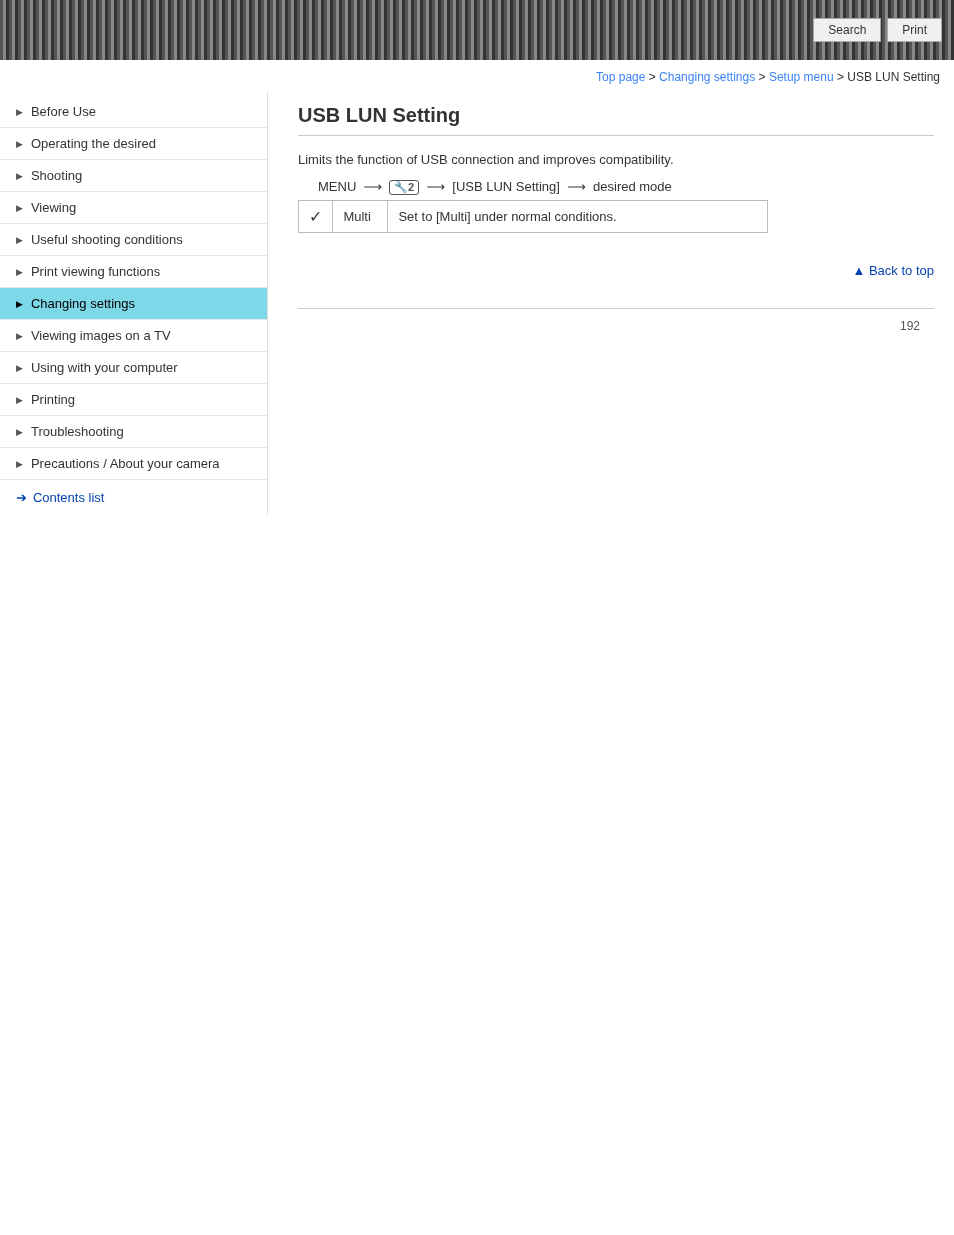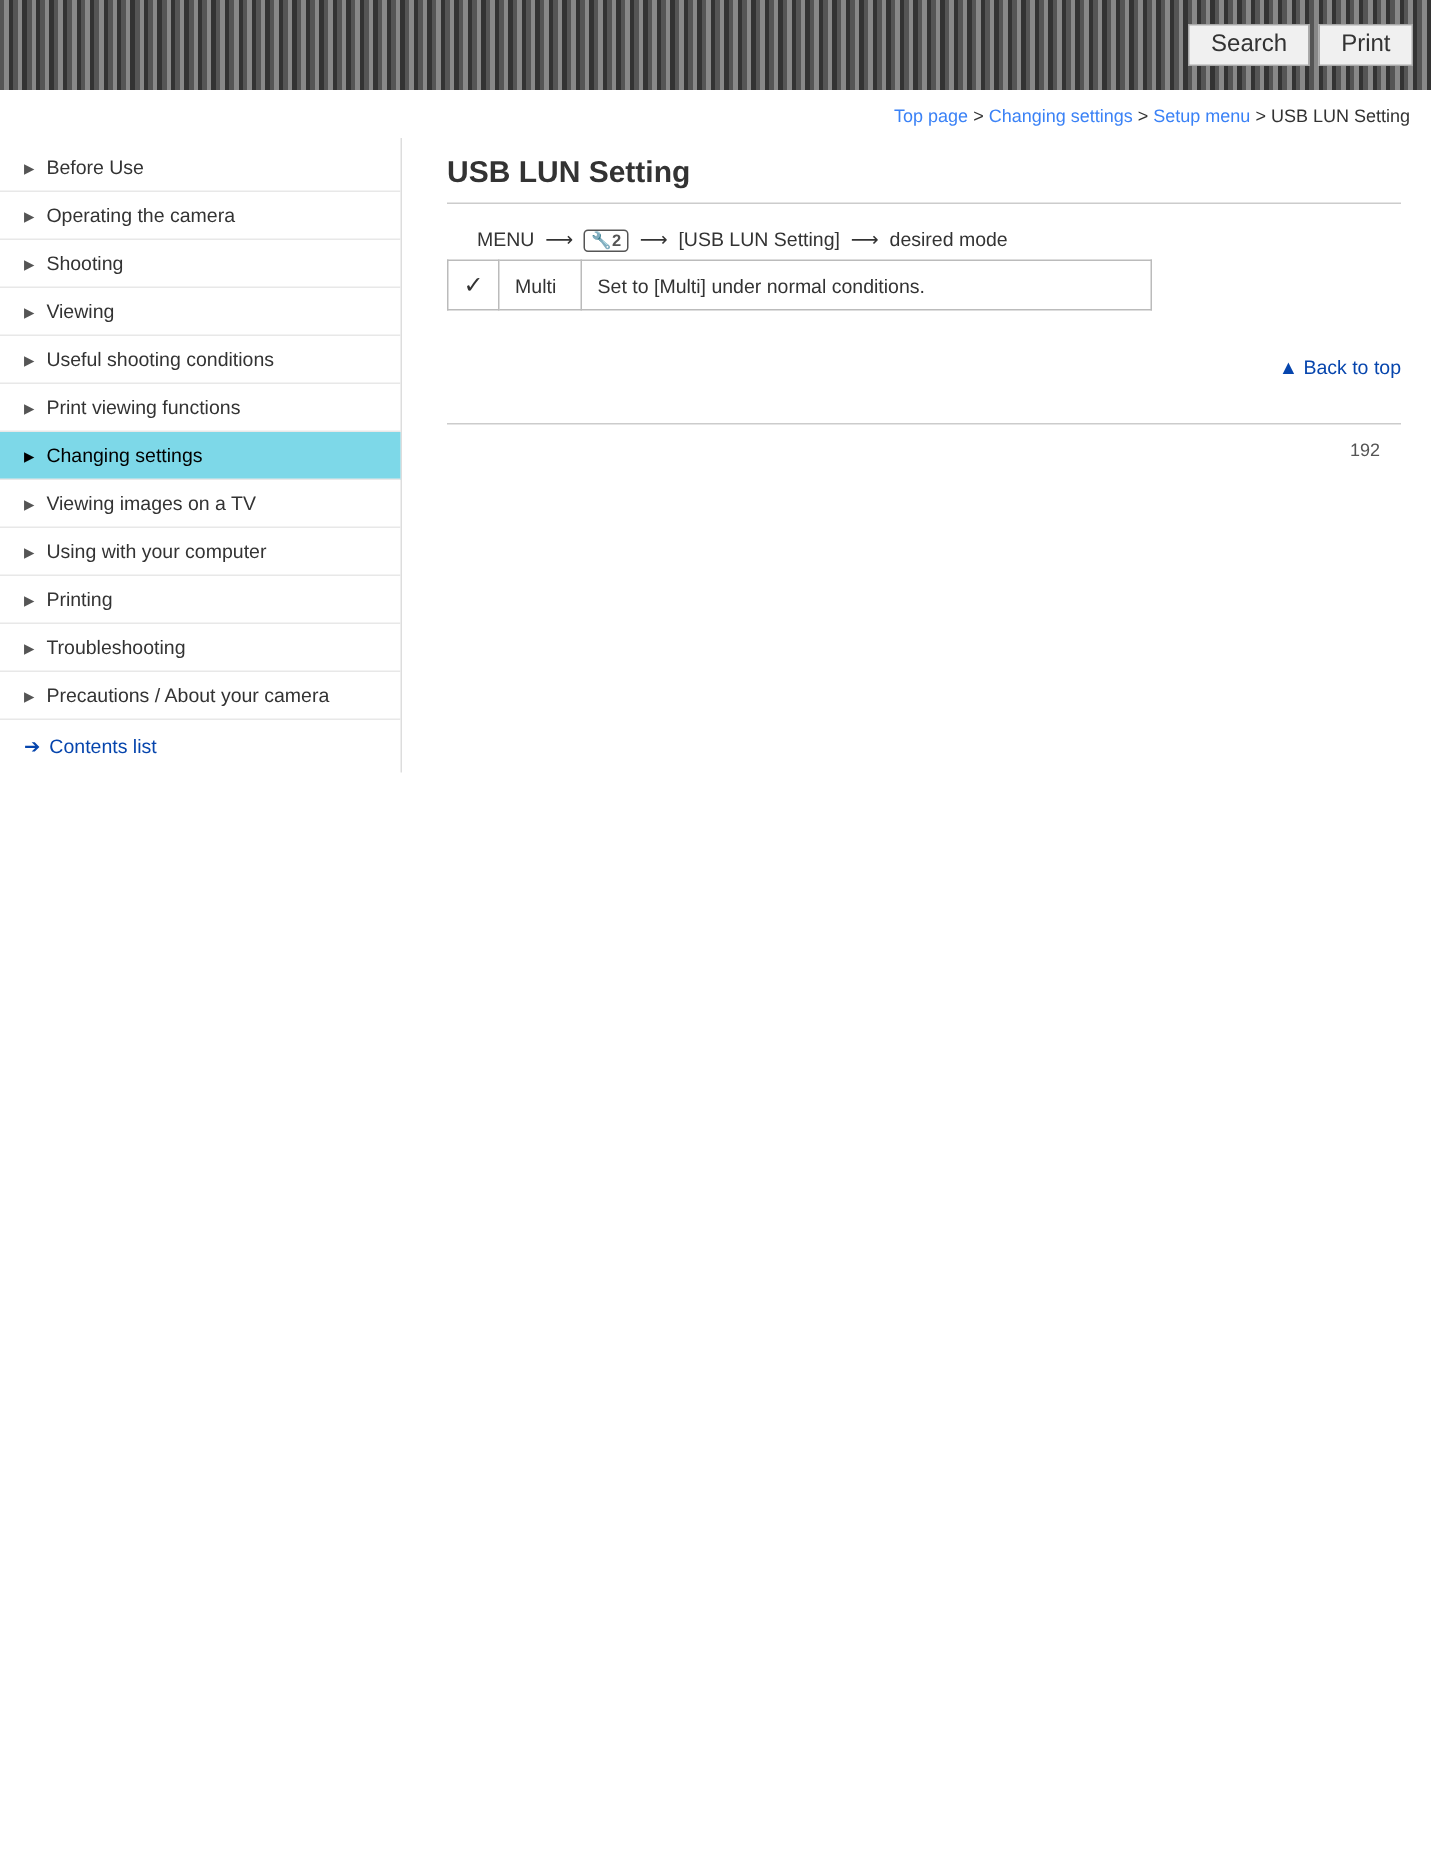--- a/index.html
+++ b/index.html
@@ -17,21 +17,21 @@
       display: flex;
       align-items: center;
       justify-content: flex-end;
       padding-right: 12px;
       gap: 6px;
     }
     .header-btn {
       background: #f0f0f0;
       border: 1px solid #aaa;
       padding: 4px 14px;
-      font-size: 16px;
+      font-size: 12px;
       cursor: pointer;
       color: #333;
     }
 
     
     .breadcrumb {
       text-align: right;
       padding: 10px 14px 8px;
       font-size: 12px;
     }
@@ -186,21 +186,21 @@
 
 <div class="layout">
 
   <nav class="sidebar">
     <div class="sidebar-item">
       <span class="arrow">▶</span>
       <span>Before Use</span>
     </div>
     <div class="sidebar-item">
       <span class="arrow">▶</span>
-      <span>Operating the camera</span>
+      <span>Operating the desired</span>
     </div>
     <div class="sidebar-item">
       <span class="arrow">▶</span>
       <span>Shooting</span>
     </div>
     <div class="sidebar-item">
       <span class="arrow">▶</span>
       <span>Viewing</span>
     </div>
     <div class="sidebar-item">
@@ -239,20 +239,21 @@
     <a class="contents-list" href="#">
       <span class="arrow-right">➔</span>
       <span>Contents list</span>
     </a>
   </nav>
 
   <div class="main">
 
     <div class="page-title">USB LUN Setting</div>
 
+    <p class="description">Limits the function of USB connection and improves compatibility.</p>
 
     <div class="menu-path">
       MENU &nbsp;⟶&nbsp;
       <span style="display:inline-block; border:1px solid #555; border-radius:3px; padding:0 4px; font-size:11px; font-weight:bold; color:#555;">🔧2</span>
       &nbsp;⟶&nbsp; [USB LUN Setting] &nbsp;⟶&nbsp; desired mode
     </div>
 
     <table class="settings-table">
       <tbody>
         <tr>

